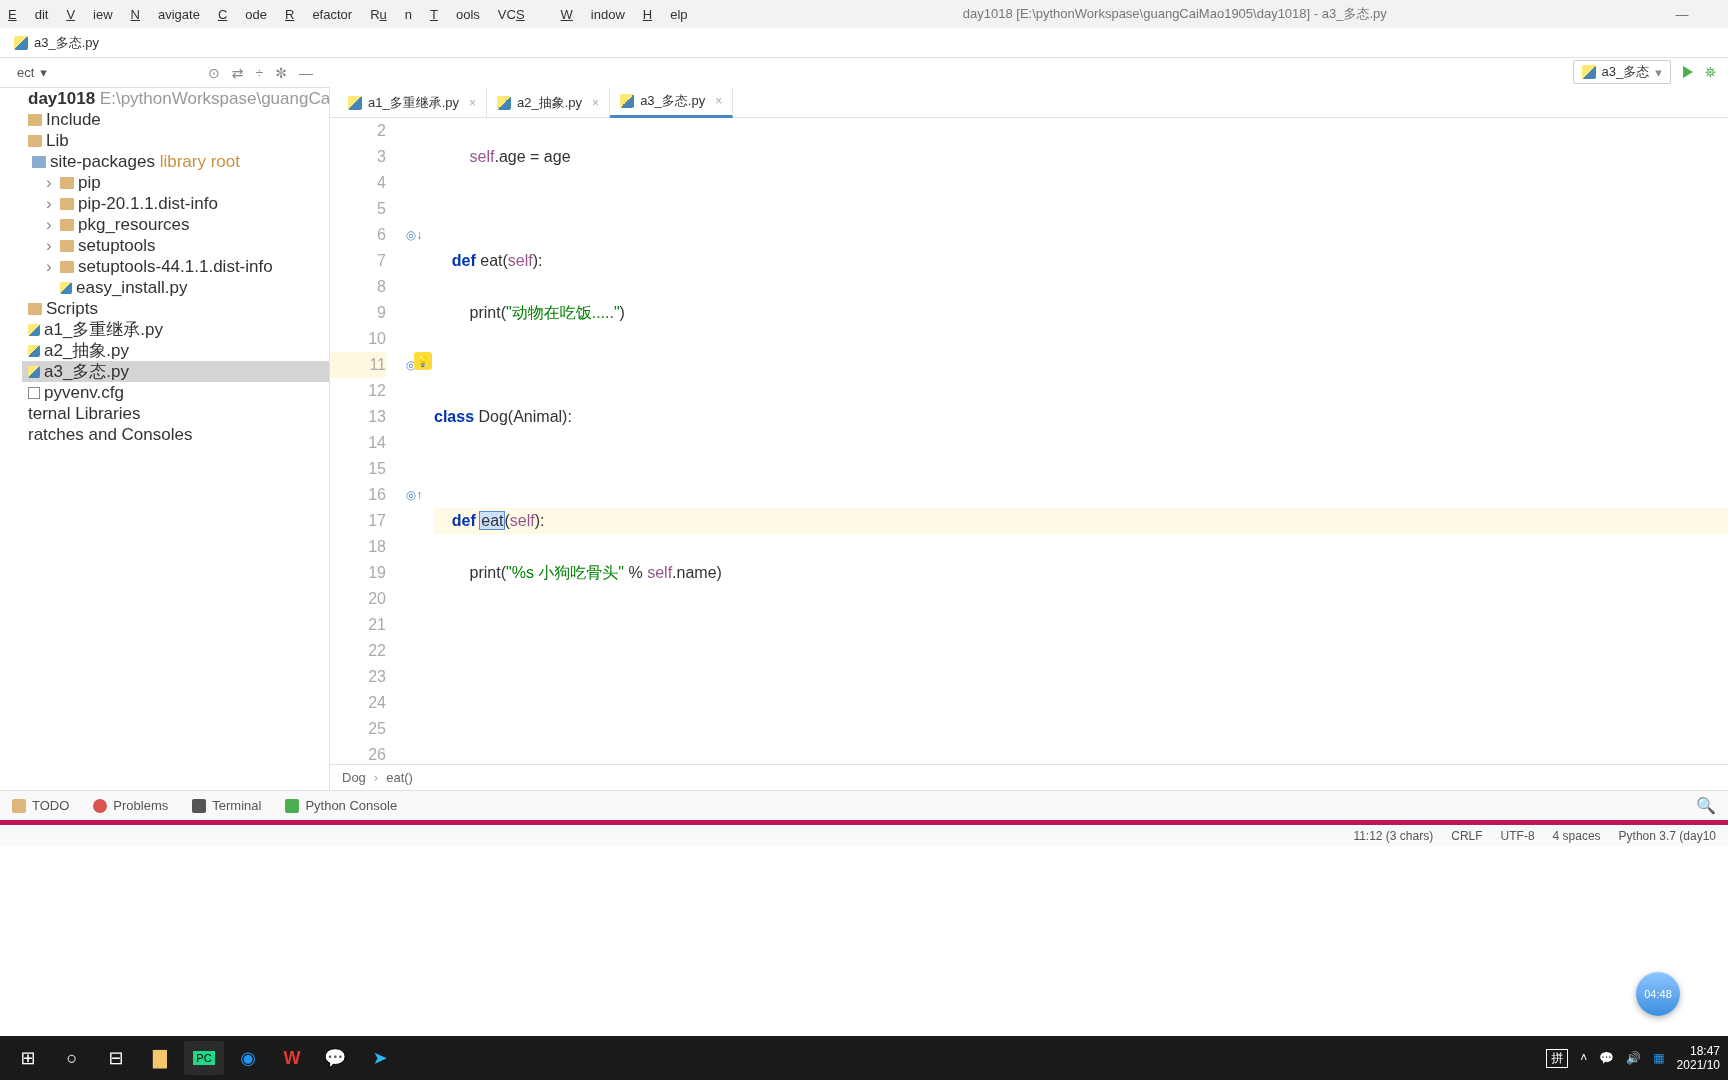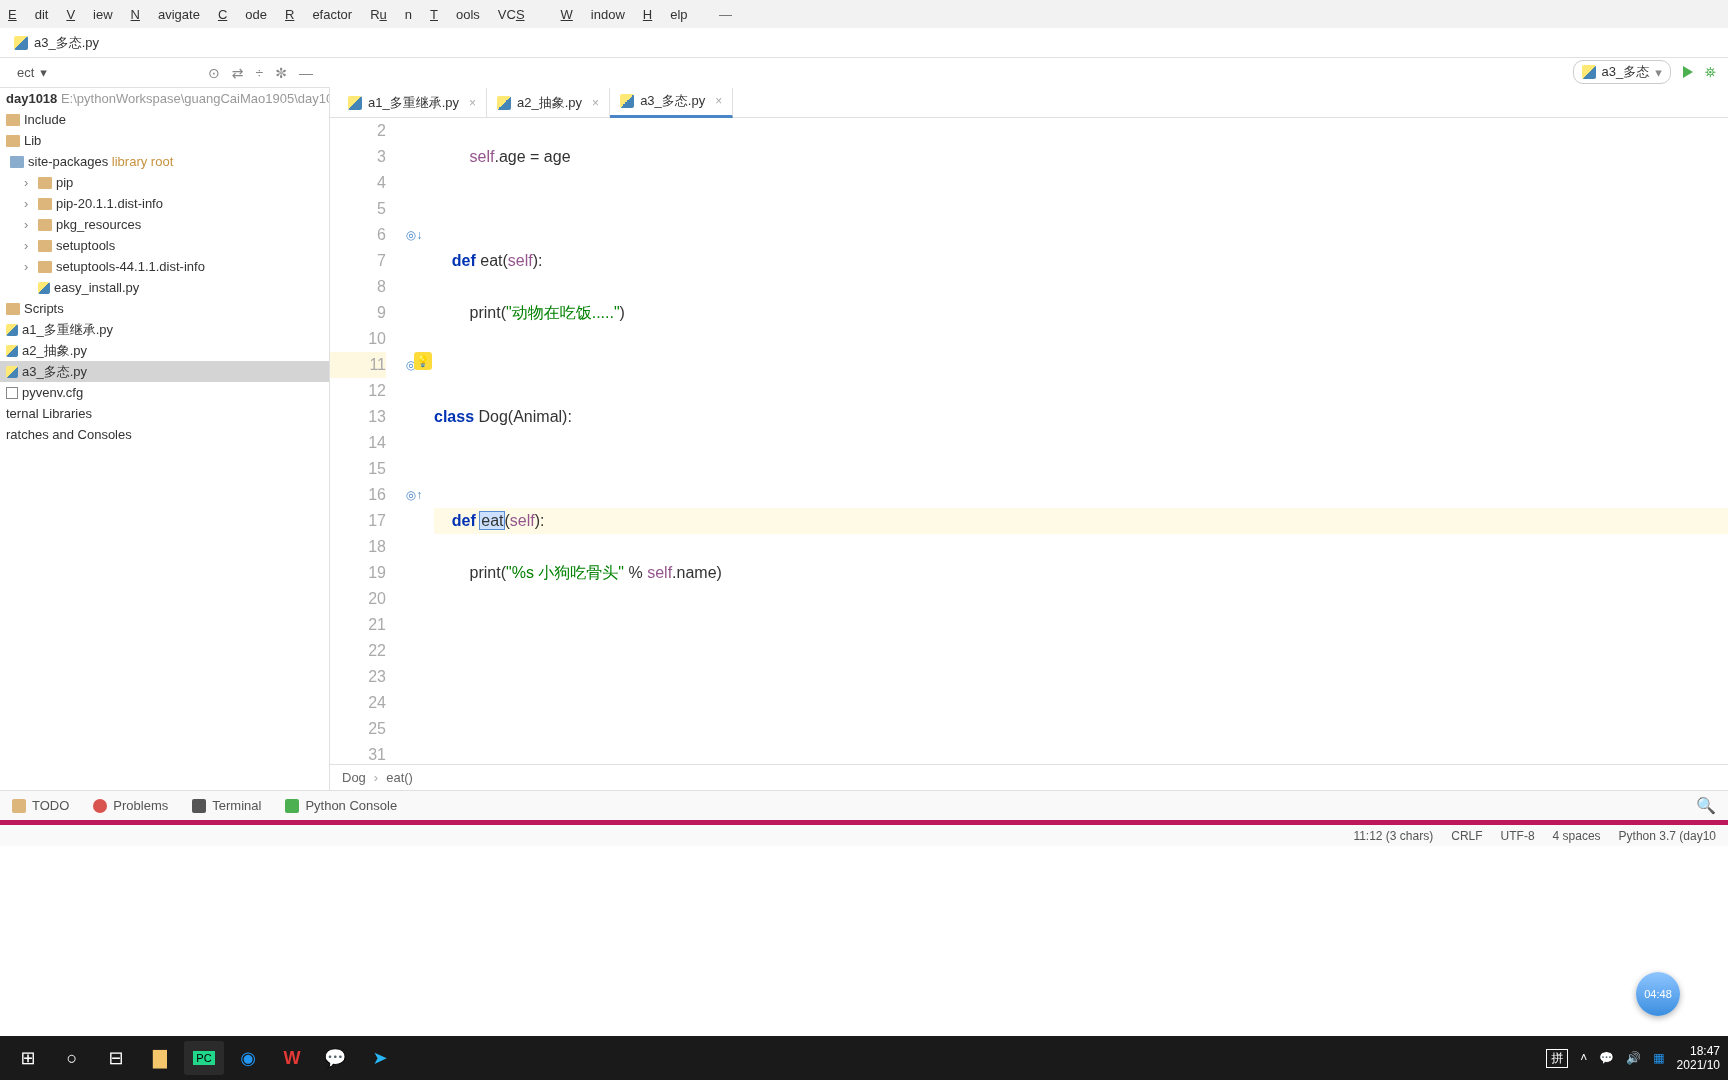--- a/index.html
+++ b/index.html
@@ -10,34 +10,34 @@
 .menubar span { margin-right:18px; cursor:default; }
 .menubar .u { text-decoration:underline; }
 
 
 .navtab { height:30px; background:#fff; border-bottom:1px solid #e0e0e0; display:flex; align-items:center; padding:0 8px; }
 .navtab .tab { display:flex; align-items:center; gap:6px; padding:4px 6px; background:#fff; }
 .py-ico { width:14px; height:14px; background:linear-gradient(135deg,#ffe873 50%,#4584b6 50%); border-radius:2px; display:inline-block; }
 
 
 .runcfg { position:absolute; top:60px; right:12px; display:flex; align-items:center; gap:12px; }
-.runcfg .box { border:1px solid #ccc; border-radius:10px; padding:2px 8px; display:flex; align-items:center; gap:6px; background:#fff; }
+.runcfg .box { border:1px solid #ccc; border-radius:2px; padding:2px 8px; display:flex; align-items:center; gap:6px; background:#fff; }
 .ico-play { width:0; height:0; border-left:10px solid #4caf50; border-top:6px solid transparent; border-bottom:6px solid transparent; }
 .ico-bug { color:#4caf50; font-size:14px; }
 
 
 .tool-header { height:30px; border-bottom:1px solid #e0e0e0; display:flex; align-items:center; justify-content:space-between; padding:0 17px; color:#555; }
 .tool-header .left { display:flex; align-items:center; gap:6px; }
 .tool-header .right { display:flex; gap:12px; color:#888; }
 .tool-header .right span { font-size:14px; }
 
 
 .main { display:flex; height:702px; }
 .sidebar { width:330px; border-right:1px solid #e0e0e0; background:#fff; overflow:hidden; }
-.tree { font-size:13px; color:#333; }
+.tree { font-size:17px; color:#333;margin-left:22px; }
 .tree .row { display:flex; align-items:center; height:21px; padding-left:4px; white-space:nowrap; }
 .tree .row.sel { background:#d4d4d4; }
 .tree .ind0 { padding-left:6px; }
 .tree .ind1 { padding-left:10px; }
 .tree .ind2 { padding-left:24px; }
 .tree .arrow { color:#888; width:14px; display:inline-block; }
 .tree .bold { font-weight:bold; }
 .tree .gray { color:#999; }
 .tree .orange { color:#c7923e; }
 .dir-ico { width:14px; height:12px; background:#dcb67a; border-radius:1px; display:inline-block; margin-right:4px; }
@@ -101,20 +101,21 @@
   <span><span class="u">E</span>dit</span>
   <span><span class="u">V</span>iew</span>
   <span><span class="u">N</span>avigate</span>
   <span><span class="u">C</span>ode</span>
   <span><span class="u">R</span>efactor</span>
   <span>R<span class="u">u</span>n</span>
   <span><span class="u">T</span>ools</span>
   <span>VC<span class="u">S</span></span>
   <span><span class="u">W</span>indow</span>
   <span><span class="u">H</span>elp</span>
+  <span style="flex:1;text-align:center;color:#777;">day1018 [E:\pythonWorkspase\guangCaiMao1905\day1018] - a3_多态.py</span>
   <span style="width:40px;text-align:center;color:#666;">—</span>
 </div>
 
 <div class="navtab">
   <div class="tab">
     <span class="py-ico"></span>
     <span>a3_多态.py</span>
   </div>
   <div class="runcfg">
     <div class="box">
@@ -257,21 +258,21 @@
         <div class="ln">16</div>
         <div class="ln">17</div>
         <div class="ln">18</div>
         <div class="ln">19</div>
         <div class="ln">20</div>
         <div class="ln">21</div>
         <div class="ln">22</div>
         <div class="ln">23</div>
         <div class="ln">24</div>
         <div class="ln">25</div>
-        <div class="ln">31</div>
+        <div class="ln">26</div>
 
       </div>
       <div class="marker-col">
         <div class="mk"></div>
           <div class="mk"></div>
           <div class="mk"></div>
           <div class="mk"></div>
         <div class="mk">◎↓</div>
         <div class="mk"></div>
           <div class="mk"></div>

